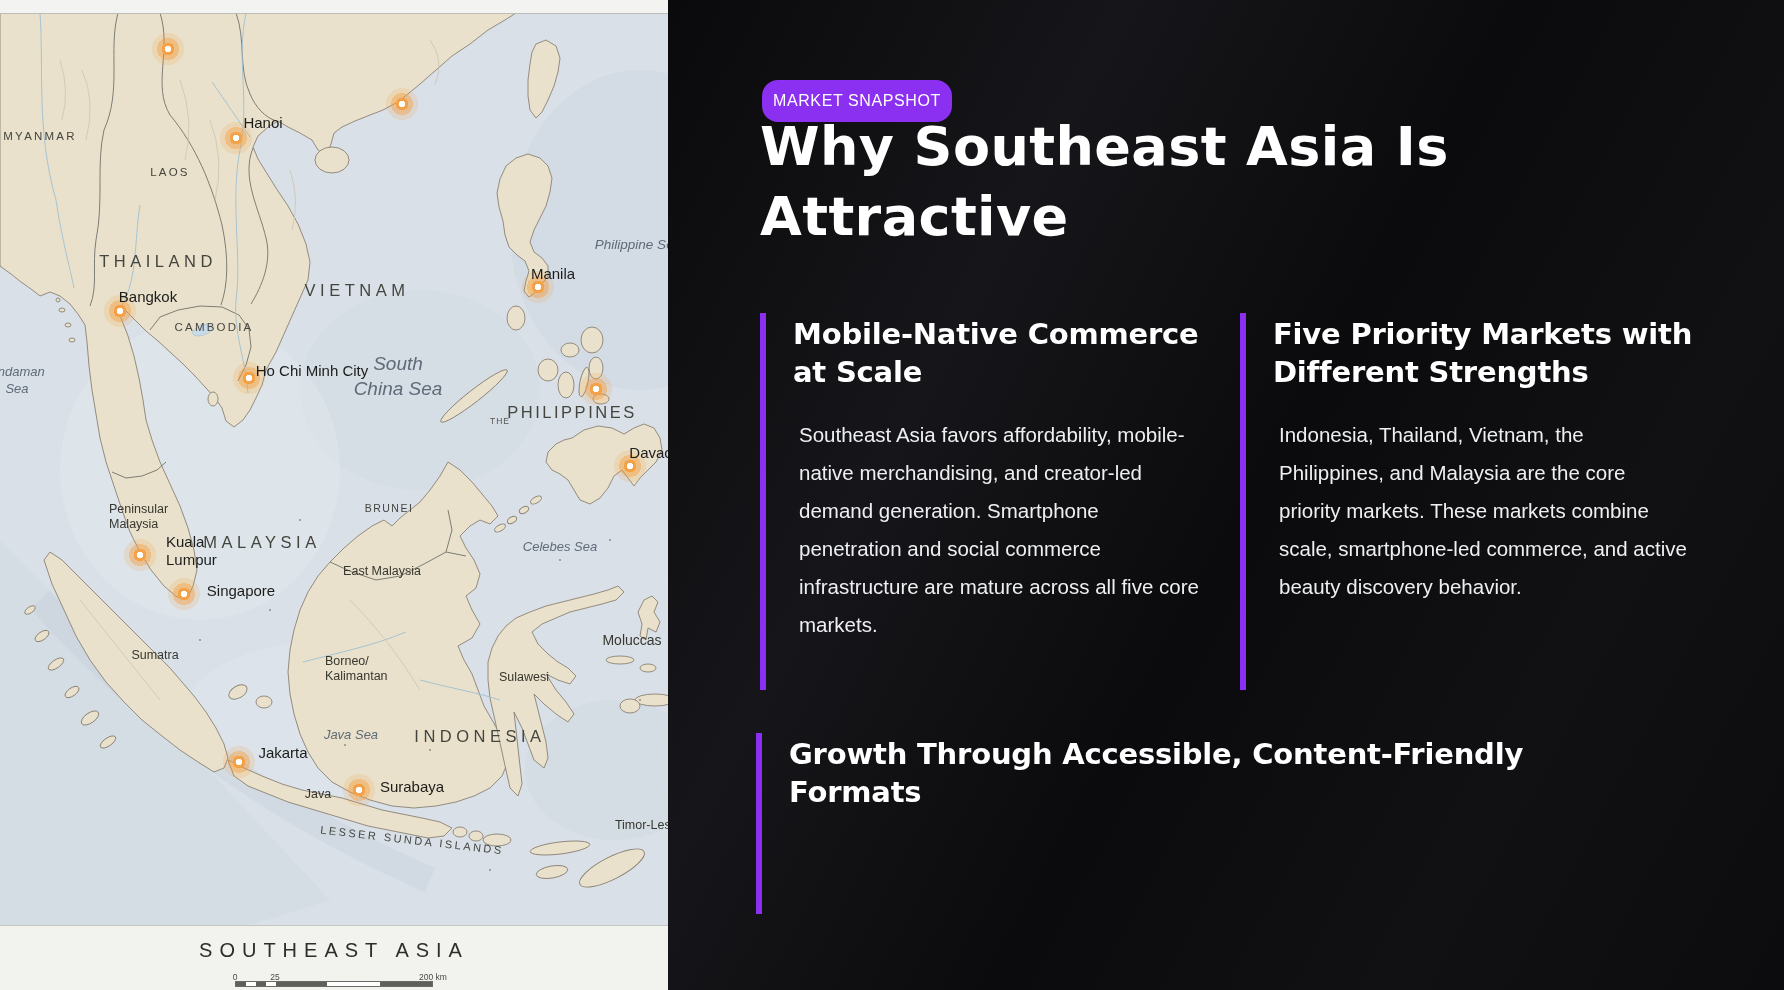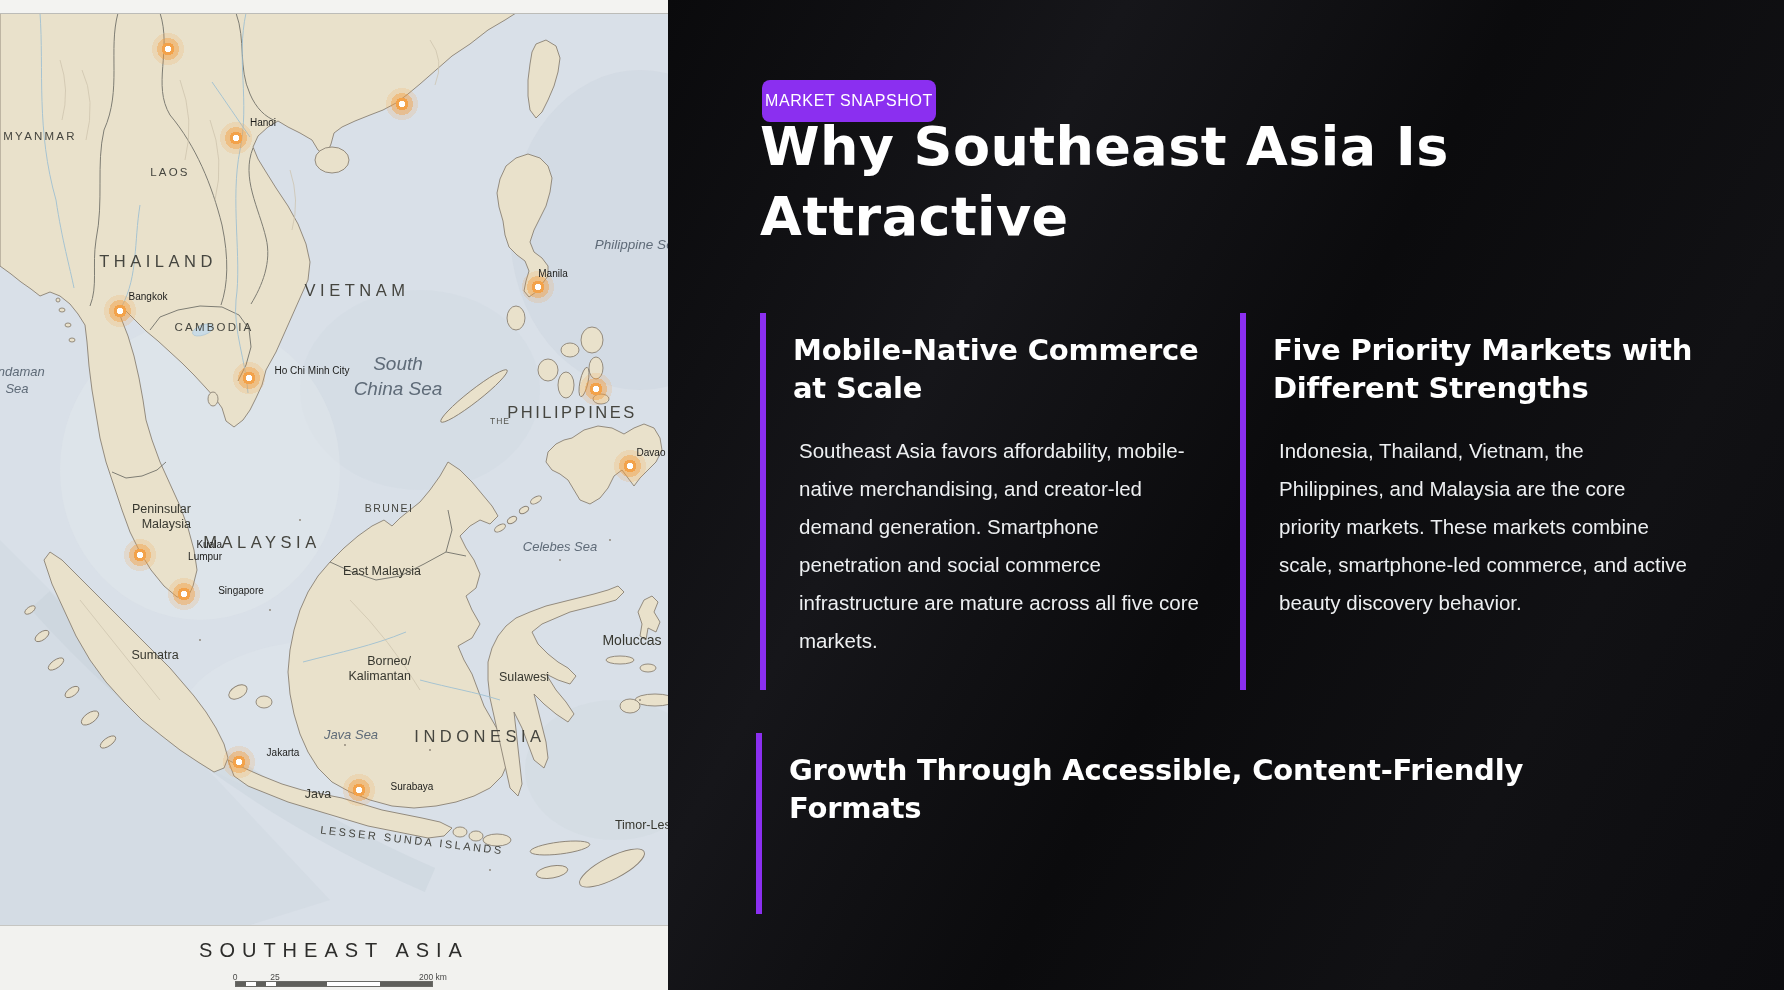--- a/index.html
+++ b/index.html
@@ -19,35 +19,35 @@
   .scalebar .bar{display:flex;height:4px;border:1px solid #6a6a66;}
   .scalebar .bar i{display:block;height:100%;}
   .sd{background:#5f5f5b;} .sl{background:#ffffff;}
 
   .map-label{position:absolute;transform:translate(-50%,-50%);white-space:nowrap;z-index:3;}
   .country-lg{font-size:16.5px;letter-spacing:4.5px;color:#45453f;}
   .country-sm{font-size:11.5px;letter-spacing:2.2px;color:#45453f;}
   .country-xs{font-size:10.5px;letter-spacing:1.5px;color:#45453f;}
   .the{font-size:8.5px;letter-spacing:1px;color:#55554e;margin-top:12px;}
   .region{font-size:12.5px;color:#37372f;}
-  .wrap{white-space:normal;text-align:right;line-height:1.22;}
+  .wrap{white-space:normal;text-align:left;line-height:1.22;}
   .sea{font-style:italic;font-size:13px;color:#5f6b78;white-space:normal;text-align:center;line-height:1.3;}
-  .city{font-size:10px;color:#1c1c1a;z-index:5;padding-left:44px;}
+  .city{font-size:15px;color:#1c1c1a;z-index:5;padding-left:44px;}
   .city-dot{position:absolute;width:34px;height:34px;margin:-17px 0 0 -17px;border-radius:50%;z-index:2;
     background:radial-gradient(circle,#ffffff 0 3.5px,#f3a24a 3.5px 6.5px,rgba(243,156,60,.5) 6.5px 11px,rgba(243,156,60,.16) 11px 16px,transparent 16px);}
 
   
   .panel{position:absolute;left:668px;top:0;width:1116px;height:990px;
     background:linear-gradient(118deg,#0a0a0c 0%,#16161a 28%,#0b0b0d 52%,#111114 76%,#0c0c0f 100%);}
-  .badge{position:absolute;left:94px;top:80px;background:#8b2ff0;border-radius:8px;padding:12px 3px;}
+  .badge{position:absolute;left:94px;top:80px;background:#8b2ff0;border-radius:16px;padding:12px 11px;}
   .badge span{font-size:16px;line-height:1;color:#ffffff;letter-spacing:.6px;}
   .panel-title{position:absolute;left:92px;top:112px;width:790px;margin:0;
     font-family:"DejaVu Sans",sans-serif;font-weight:bold;font-size:54px;line-height:70px;color:#ffffff;letter-spacing:.4px;}
   .card{position:absolute;border-left:6px solid #8b2ff0;padding-left:27px;box-sizing:border-box;}
-  .card h2{margin:18px 0 0;font-family:"DejaVu Sans",sans-serif;font-weight:bold;font-size:29px;line-height:38px;color:#ffffff;letter-spacing:-0.2px;}
+  .card h2{margin:2px 0 0;font-family:"DejaVu Sans",sans-serif;font-weight:bold;font-size:29px;line-height:38px;color:#ffffff;letter-spacing:-0.2px;}
   .card p{margin:25px 6px 0;font-size:20.5px;line-height:38px;color:#edeff1;}
   .card-1{left:92px;top:313px;width:448px;min-height:377px;}
   .card-2{left:572px;top:313px;width:453px;min-height:377px;}
   .card-3{left:88px;top:733px;width:938px;min-height:181px;}
   .card-3 h2{max-width:850px;}
 </style>
 </head>
 <body>
 
 <div class="stage">

